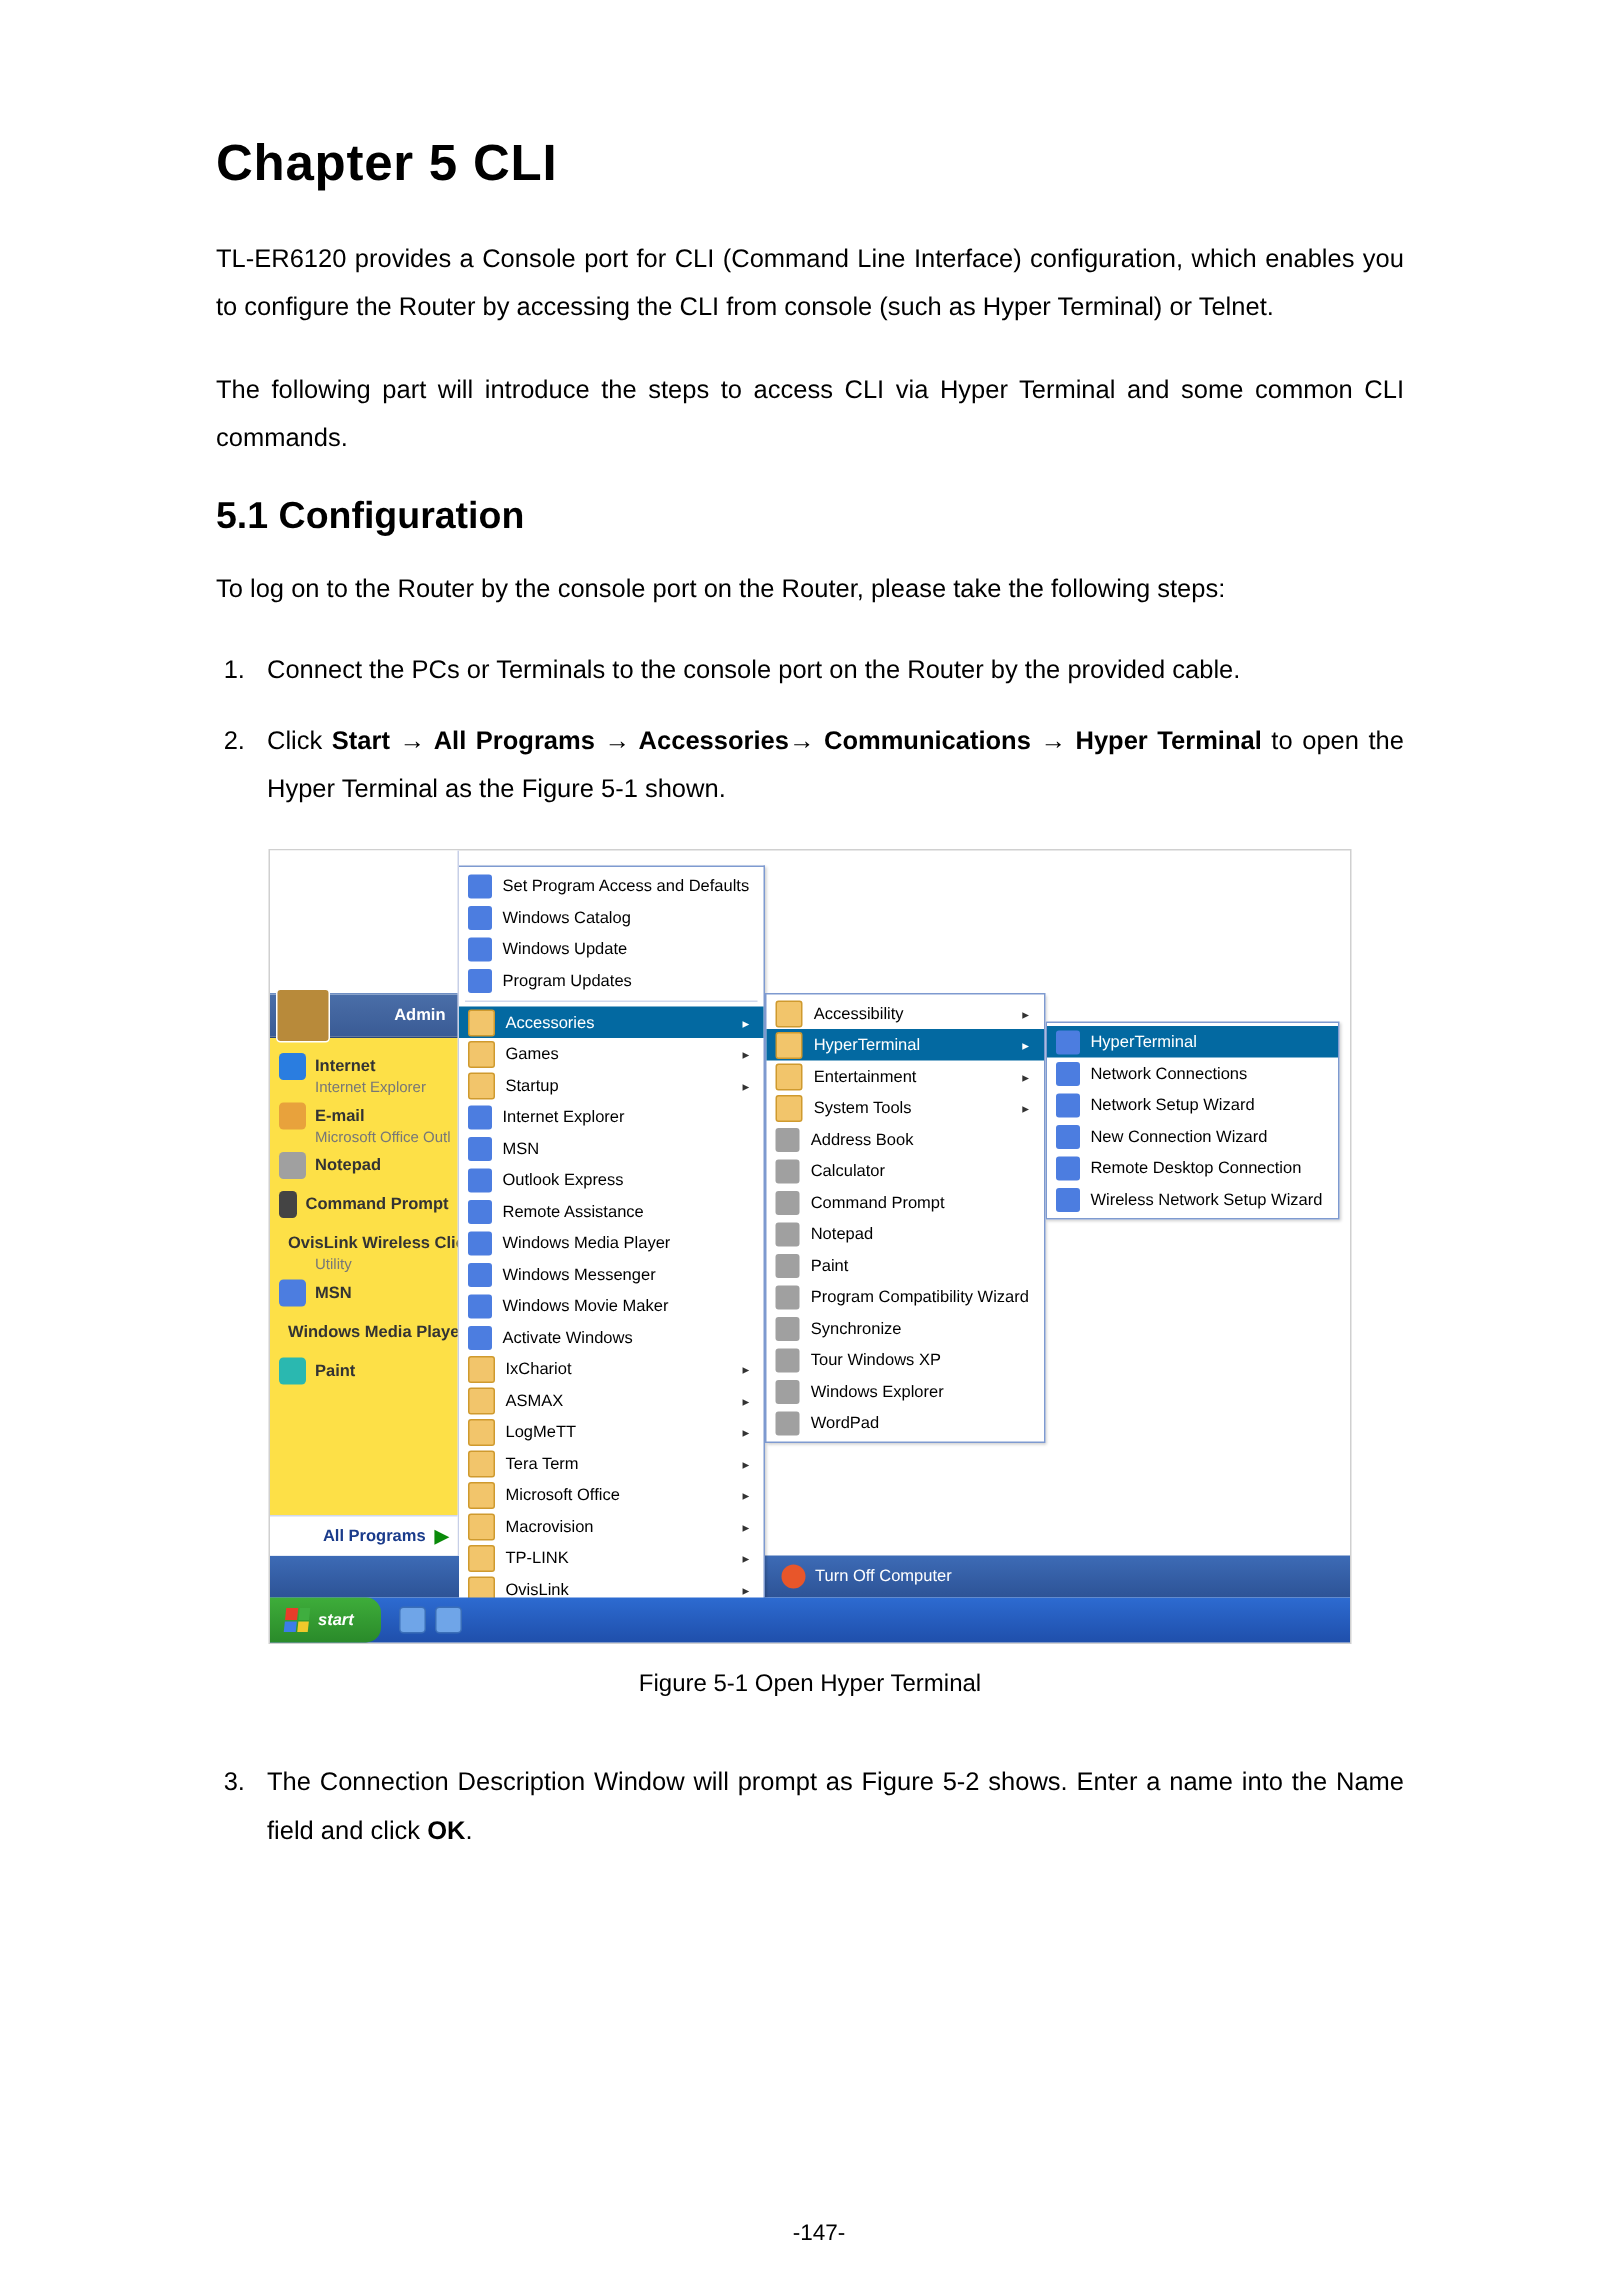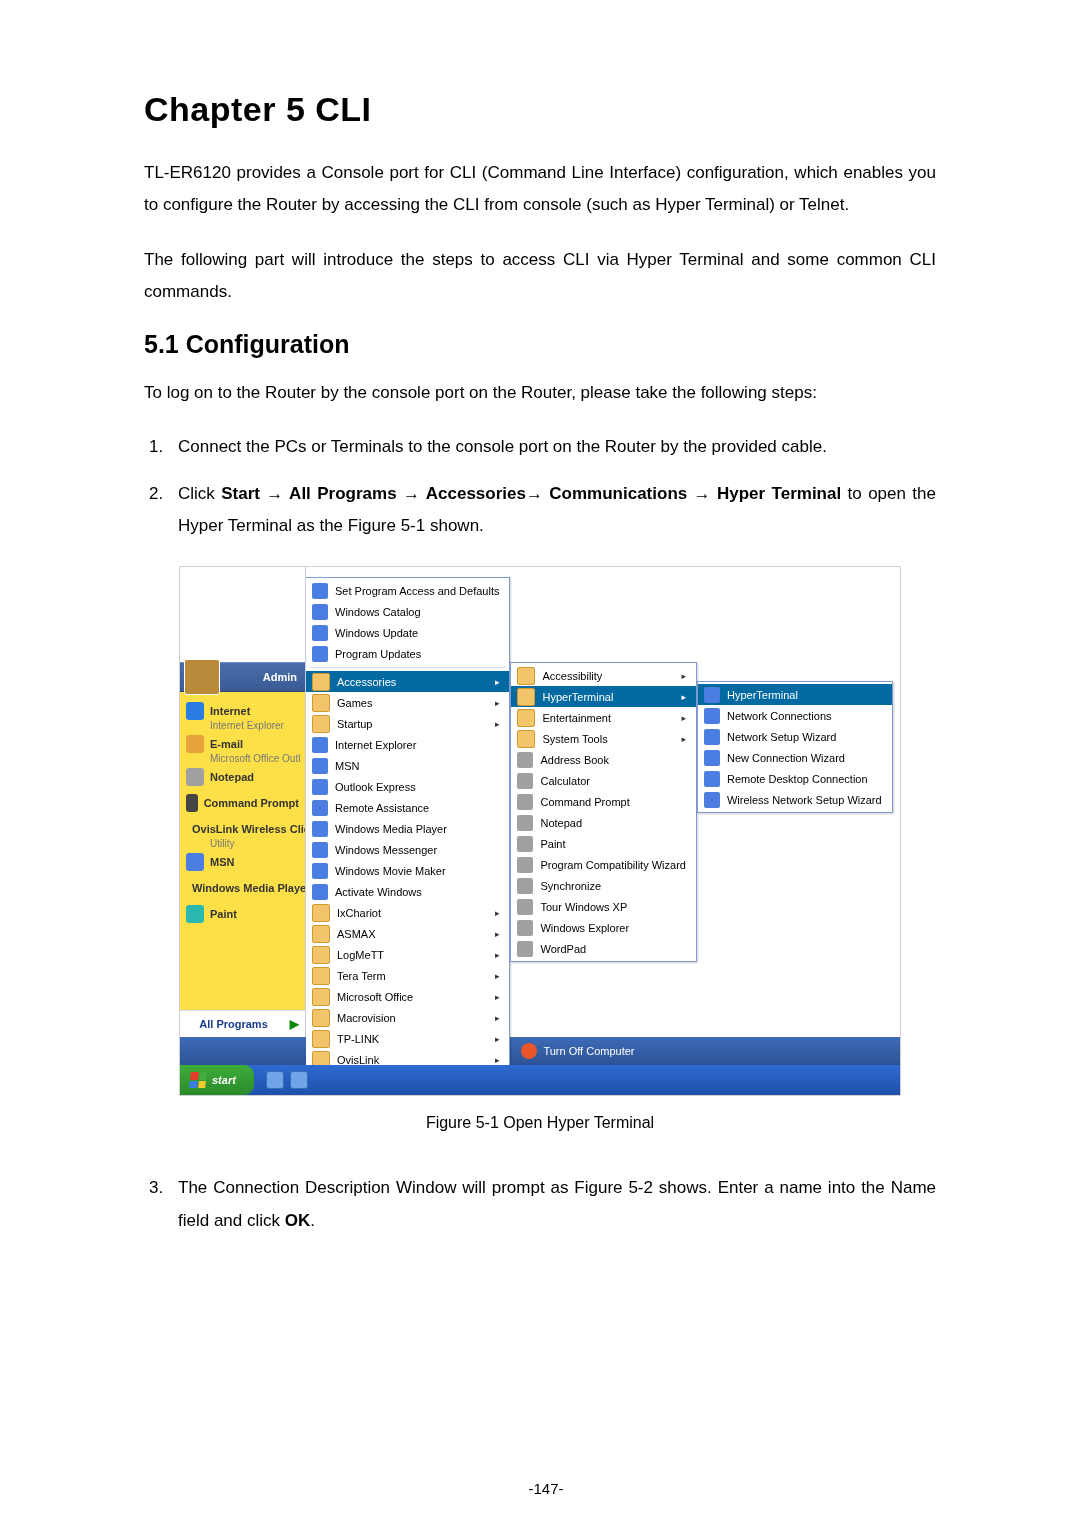--- a/index.html
+++ b/index.html
@@ -115,21 +115,21 @@
   .pin-sub  { font-size: 10px; color: #777; margin-top: -4px; margin-left: 26px; }
 
   .all-programs {
     background: #fff;
     color: #1a3b8b;
     font-weight: bold;
     padding: 6px 6px;
     display: flex;
     align-items: center;
     justify-content: flex-end;
-    gap: 22px;
+    gap: 6px;
     border-top: 1px solid #d0d8ec;
   }
   .all-programs .arrow {
     color: #0a8a0a;
     font-size: 12px;
   }
 
   
   .menu-col {
     background: #fff;

